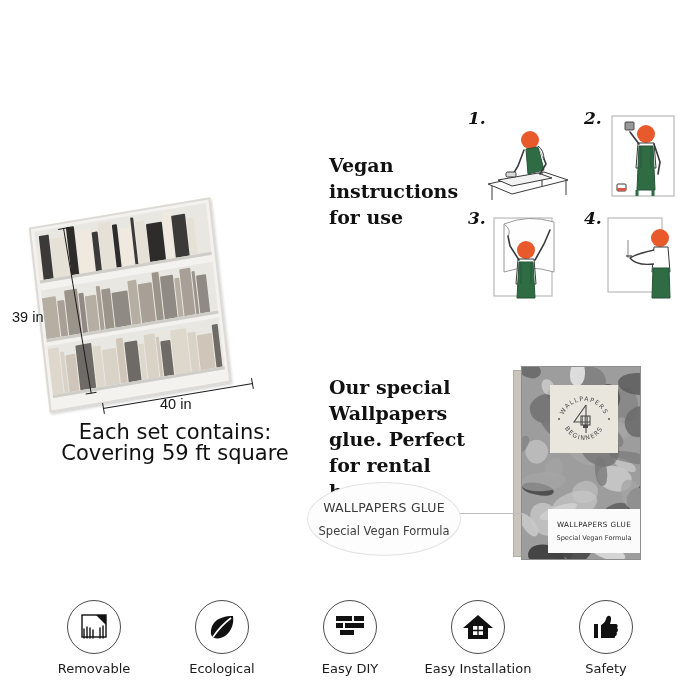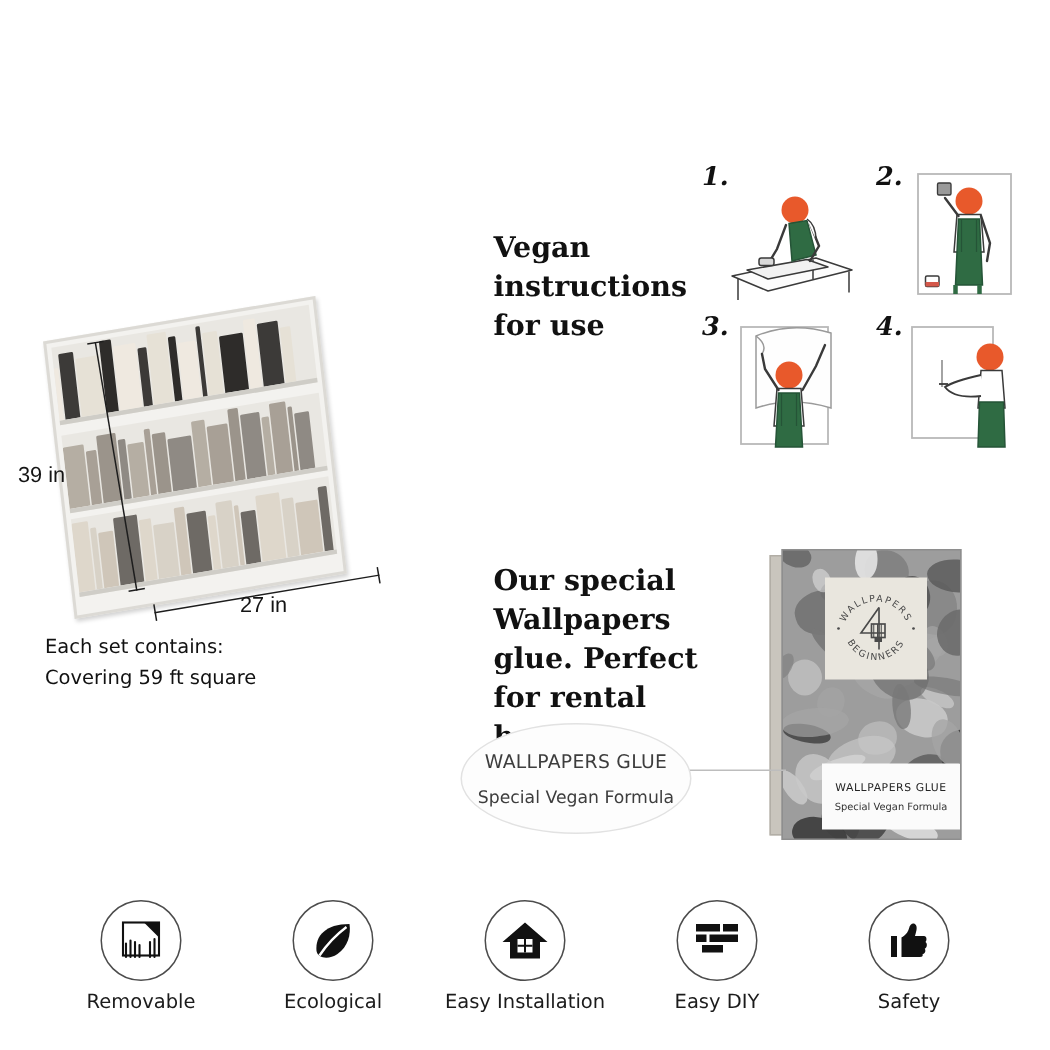--- a/index.html
+++ b/index.html
@@ -65,22 +65,23 @@
   .dim-h::before{left:0;}
   .dim-h::after{right:0;}
   .dim-label{position:absolute;font-size:14.5px;color:#141414;
     font-family:Liberation Sans, sans-serif;}
   .dim-label.v{left:12px;top:309px;}
   .dim-label.h{left:160px;top:396px;}
 
   
   .spec{
     position:absolute;left:30px;top:422px;width:290px;
-    font-size:13px;line-height:20.5px;color:#111;
+    font-size:21px;line-height:20.5px;color:#111;
     font-family:"DejaVu Sans","Liberation Sans",sans-serif;
+    text-align:center;
   }
   .spec div{white-space:nowrap;}
 
   
   .serif-head{
     position:absolute;
     font-family:"DejaVu Serif","Liberation Serif",serif;
     font-weight:bold;font-size:19px;line-height:26px;color:#111;
   }
   .head-instructions{left:329px;top:152px;width:130px;}
@@ -229,21 +230,21 @@
           <div class="book" style="width: 4.7%; background: rgb(216, 210, 199); height: 81%;"></div>
           <div class="book" style="width: 8.3%; background: rgb(207, 198, 185); height: 72%;"></div>
           <div class="book" style="width: 3.8%; background: rgb(110, 106, 101); height: 89%;"></div>
         </div>
     </div>
   </div>
 
   <div class="dim-v"></div>
   <div class="dim-h"></div>
   <div class="dim-label v">39 in</div>
-  <div class="dim-label h">27 in</div>
+  <div class="dim-label h">40 in</div>
 
   <div class="spec">
     <div>Each set contains:</div>
     <div>Covering 59 ft square</div>
   </div>
 
   <div class="serif-head head-instructions">Vegan instructions for use</div>
 
   <div class="steps">
 
@@ -414,44 +415,44 @@
         <svg width="30" height="30" viewBox="0 0 30 30">
           <path d="M26 4 C10 4 3 12 4 22 C5 27 12 28 18 24 C25 19 27 11 26 4 Z" fill="#111"></path>
           <path d="M24 6 C16 12 10 19 6 25" stroke="#fff" stroke-width="1.6" fill="none"></path>
         </svg>
       </div>
       <span class="cap">Ecological</span>
     </div>
 
     <div class="feature">
       <div class="circle">
-        <svg width="32" height="28" viewBox="0 0 32 28">
-          <path d="M16 2 L31 15 L26 15 L26 26 L6 26 L6 15 L1 15 Z" fill="#111"></path>
-          <rect x="11" y="13" width="10" height="9" fill="#fff"></rect>
-          <path d="M16 13 L16 22 M11 17.5 L21 17.5" stroke="#111" stroke-width="1.3"></path>
-        </svg>
-      </div>
-      <span class="cap">Easy Installation</span>
-    </div>
-
-    <div class="feature">
-      <div class="circle">
         <svg width="32" height="26" viewBox="0 0 32 26">
           <rect x="2" y="2" width="16" height="5" fill="#111"></rect>
           <rect x="20" y="2" width="10" height="5" fill="#111"></rect>
           <rect x="2" y="9" width="7" height="5" fill="#111"></rect>
           <rect x="11" y="9" width="19" height="5" fill="#111"></rect>
           <rect x="6" y="16" width="14" height="5" fill="#111"></rect>
         </svg>
       </div>
       <span class="cap">Easy DIY</span>
     </div>
 
     <div class="feature">
       <div class="circle">
+        <svg width="32" height="28" viewBox="0 0 32 28">
+          <path d="M16 2 L31 15 L26 15 L26 26 L6 26 L6 15 L1 15 Z" fill="#111"></path>
+          <rect x="11" y="13" width="10" height="9" fill="#fff"></rect>
+          <path d="M16 13 L16 22 M11 17.5 L21 17.5" stroke="#111" stroke-width="1.3"></path>
+        </svg>
+      </div>
+      <span class="cap">Easy Installation</span>
+    </div>
+
+    <div class="feature">
+      <div class="circle">
         <svg width="28" height="28" viewBox="0 0 28 28">
           <rect x="2" y="11" width="4" height="14" fill="#111"></rect>
           <path d="M9 25 L9 12 C9 12 13 10 14 6 C15 1 20 2 19 7 C18.6 9 18 11 18 11 L24 11 C26 11 26 14 25 15 C26.5 16 26 19 24.5 19.5 C25.5 21 24.5 23 23 23.2 C23.6 24.6 22.4 25 21 25 Z" fill="#111"></path>
         </svg>
       </div>
       <span class="cap">Safety</span>
     </div>
   </div>
 
 </div>

